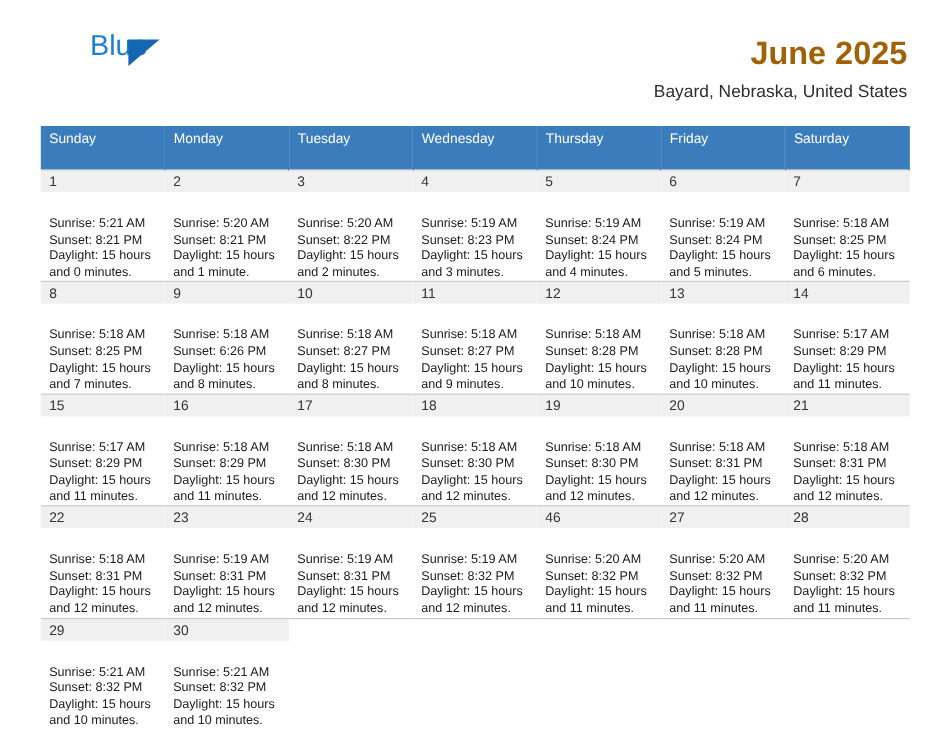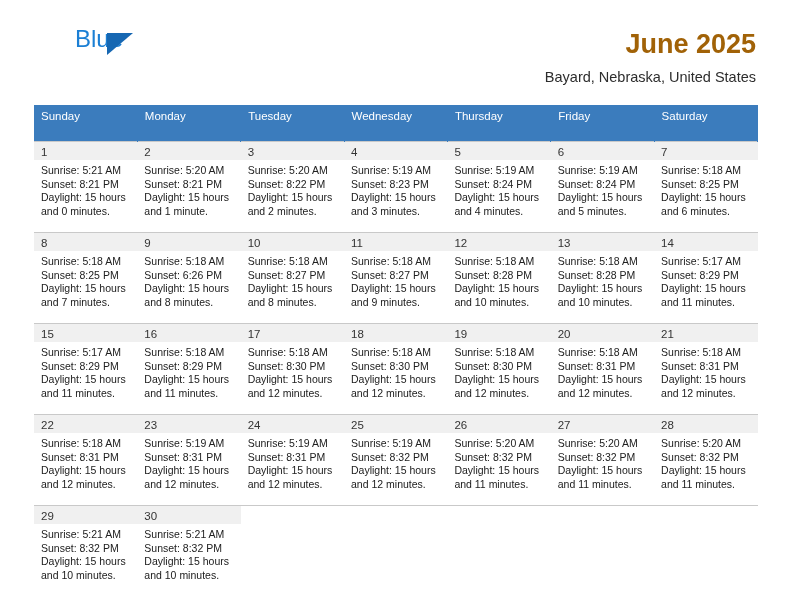--- a/index.html
+++ b/index.html
@@ -117,21 +117,21 @@
     color: #333333;
     padding: 4px 0 4px 7px;
     height: 18px;
     box-sizing: border-box;
     line-height: 12px;
   }
   .daynum.empty {
     background: #ffffff;
   }
   .details {
-    padding: 4px 6px 0 7px;
+    padding: 20px 6px 0 7px;
     font-size: 10.5px;
     line-height: 13.6px;
     color: #202020;
   }
   .details div {
     white-space: nowrap;
   }
 </style>
 </head>
 <body>
@@ -390,21 +390,21 @@
           <td>
             <div class="daynum">25</div>
             <div class="details">
               <div>Sunrise: 5:19 AM</div>
               <div>Sunset: 8:32 PM</div>
               <div>Daylight: 15 hours</div>
               <div>and 12 minutes.</div>
             </div>
           </td>
           <td>
-            <div class="daynum">26</div>
+            <div class="daynum">46</div>
             <div class="details">
               <div>Sunrise: 5:20 AM</div>
               <div>Sunset: 8:32 PM</div>
               <div>Daylight: 15 hours</div>
               <div>and 11 minutes.</div>
             </div>
           </td>
           <td>
             <div class="daynum">27</div>
             <div class="details">

